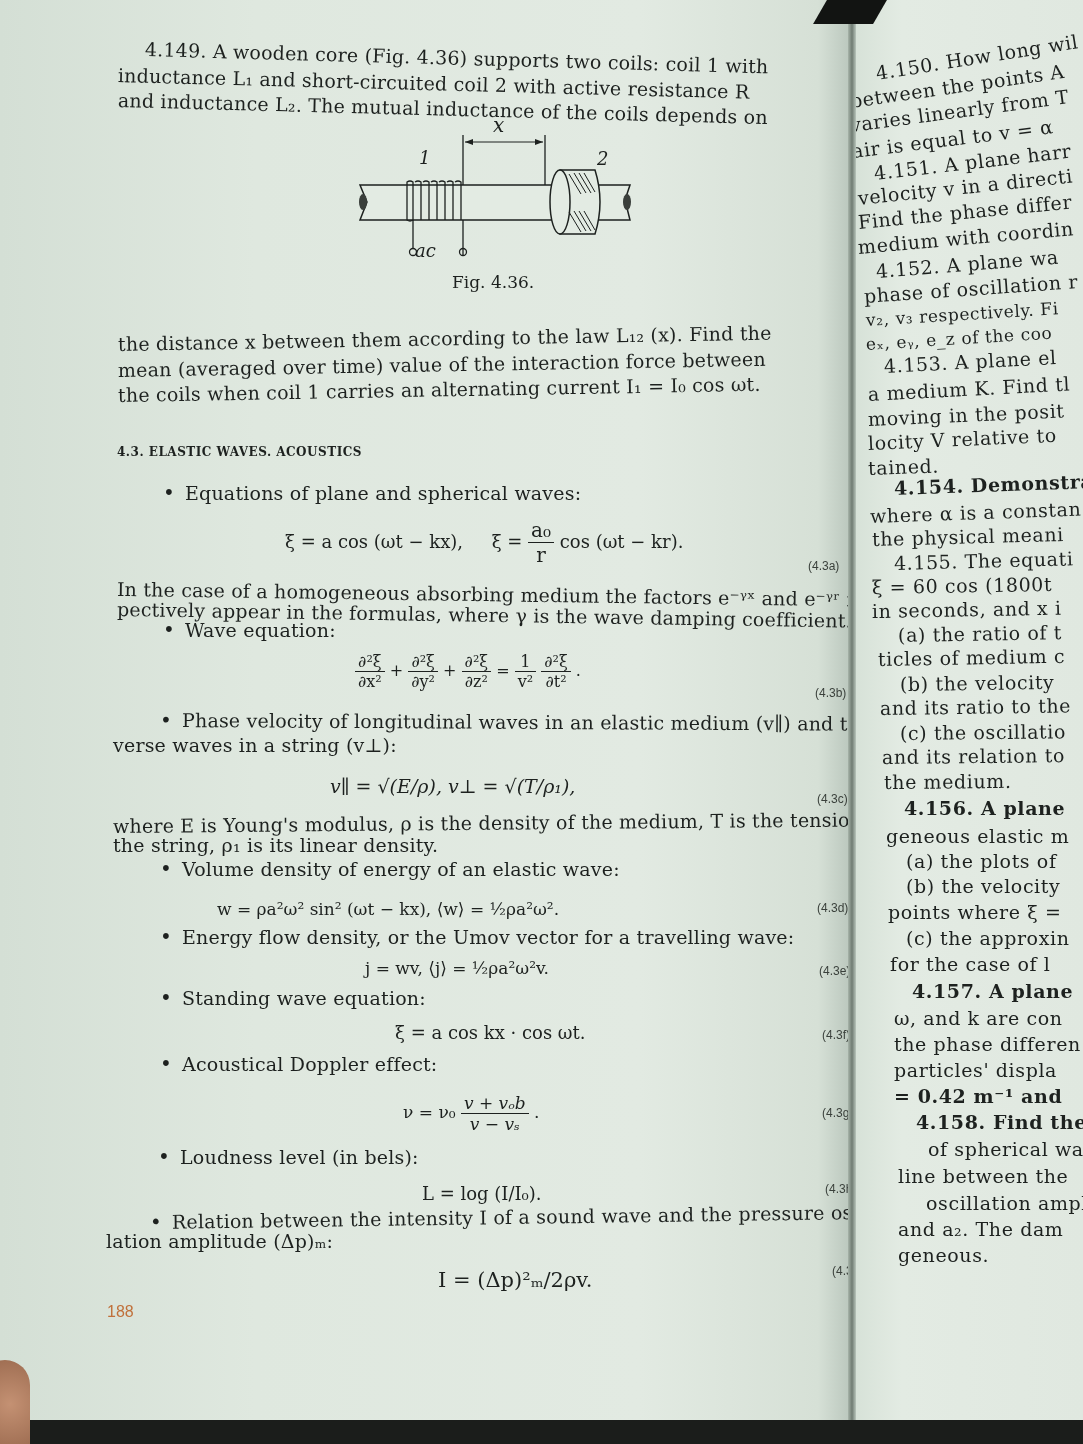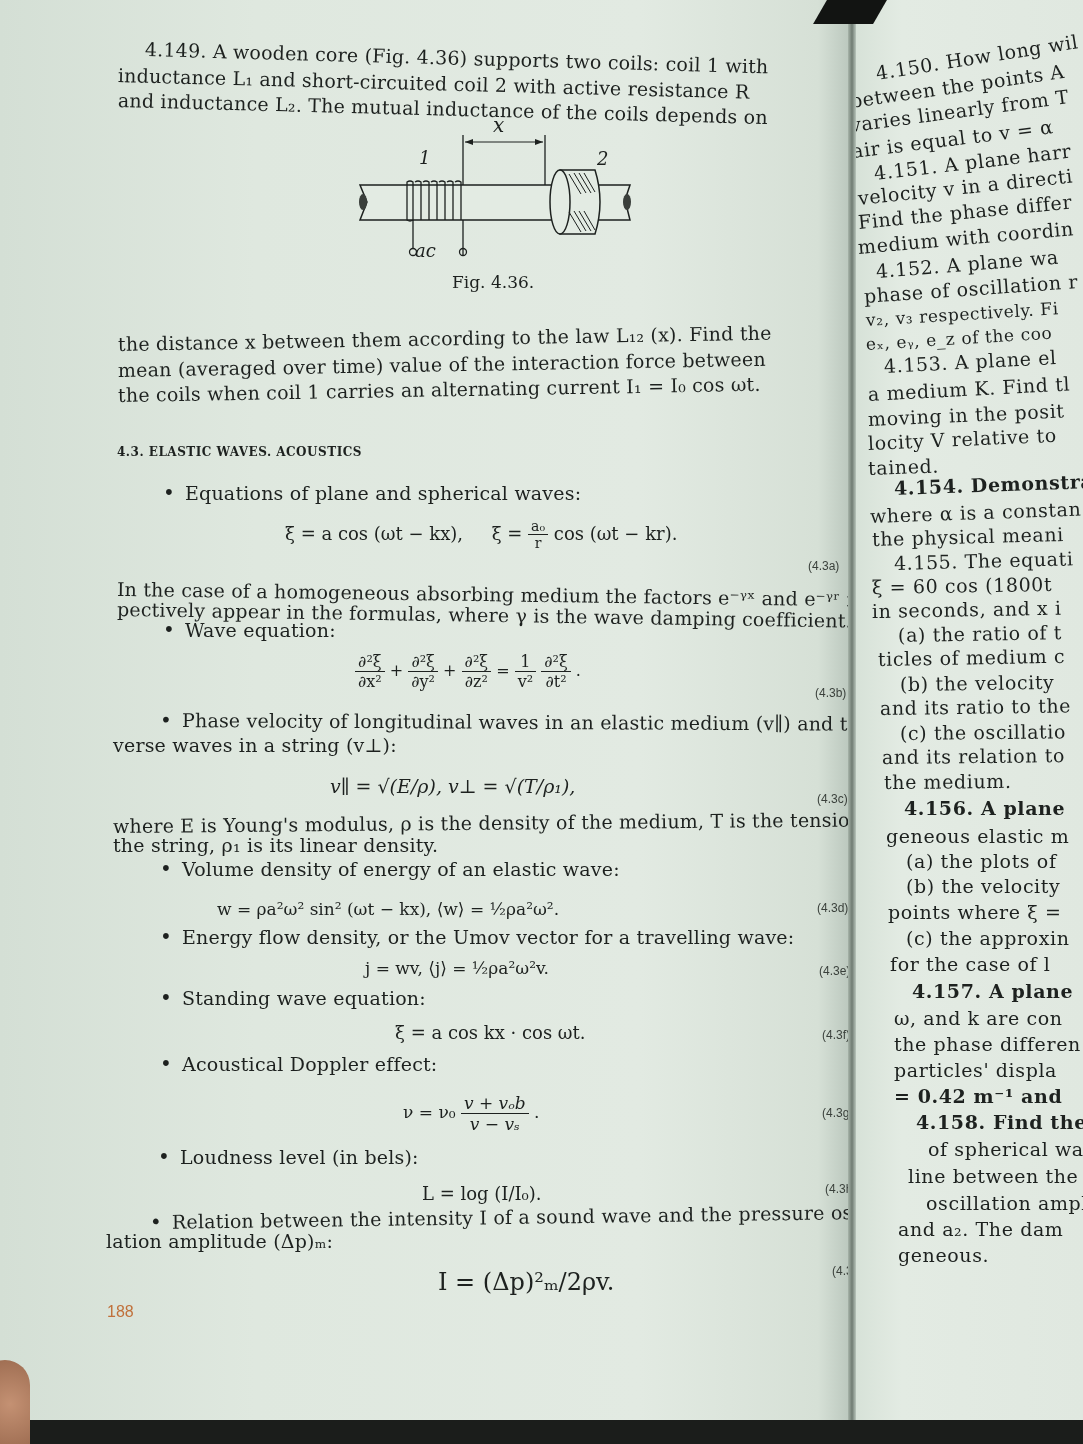--- a/index.html
+++ b/index.html
@@ -112,21 +112,21 @@
   <div class="line" style="left:118px; top:333px; transform: rotate(-1deg); transform-origin:left;">the distance x between them according to the law L₁₂ (x). Find the</div>
   <div class="line" style="left:118px; top:359px; transform: rotate(-1deg); transform-origin:left;">mean (averaged over time) value of the interaction force between</div>
   <div class="line" style="left:118px; top:384px; transform: rotate(-1deg); transform-origin:left;">the coils when coil 1 carries an alternating current I₁ = I₀ cos ωt.</div>
 
   <div class="line heading" style="left:117px; top:445px;">4.3. ELASTIC WAVES. ACOUSTICS</div>
 
   <div class="line bullet" style="left:163px; top:481px;">Equations of plane and spherical waves:</div>
   <div class="eqn" style="left:285px; top:518px;">
     <span>ξ = a cos (ωt − kx),</span>&nbsp;&nbsp;&nbsp;&nbsp;
     <span>ξ =</span>
-    <span class="frac" style="font-size:14px;"><span class="num">a₀</span><span class="den">r</span></span>
+    <span class="frac" style="font-size:20px;"><span class="num">a₀</span><span class="den">r</span></span>
     <span>cos (ωt − kr).</span>
   </div>
   <div class="eqno" style="left:808px; top:559px;">(4.3a)</div>
 
   <div class="line" style="left:117px; top:578px; transform: rotate(0.8deg); transform-origin:left;">In the case of a homogeneous absorbing medium the factors e⁻ᵞˣ and e⁻ᵞʳ res-</div>
   <div class="line" style="left:117px; top:598px; transform: rotate(0.9deg); transform-origin:left;">pectively appear in the formulas, where γ is the wave damping coefficient.</div>
 
   <div class="line bullet" style="left:163px; top:618px;">Wave equation:</div>
   <div class="eqn" style="left:355px; top:652px; font-size:16px;">
     <span class="frac"><span class="num">∂²ξ</span><span class="den">∂x²</span></span> +
@@ -164,21 +164,21 @@
     <span>.</span>
   </div>
   <div class="eqno" style="left:822px; top:1106px;">(4.3g)</div>
 
   <div class="line bullet" style="left:158px; top:1145px;">Loudness level (in bels):</div>
   <div class="eqn" style="left:422px; top:1183px; font-size:18px;">L = log (I/I₀).</div>
   <div class="eqno" style="left:825px; top:1182px;">(4.3h)</div>
 
   <div class="line bullet" style="left:150px; top:1210px; transform: rotate(-0.8deg); transform-origin:left;">Relation between the intensity I of a sound wave and the pressure oscil-</div>
   <div class="line" style="left:106px; top:1230px;">lation amplitude (Δp)ₘ:</div>
-  <div class="eqn" style="left:438px; top:1268px; font-size:24px;">I = (Δp)²ₘ/2ρv.</div>
+  <div class="eqn" style="left:438px; top:1268px; font-size:21px;">I = (Δp)²ₘ/2ρv.</div>
   <div class="eqno" style="left:832px; top:1264px;">(4.3i)</div>
 
   <div class="page-number">188</div>
 </div>
 
 <div class="gutter"></div>
 
 <div class="right-page">
   <div style="position:absolute; left:0; top:0; width:227px; height:1444px;">
     <div class="rline" style="left:20px; top:62px; transform:rotate(-9deg); transform-origin:left;">4.150. How long wil</div>
@@ -218,21 +218,21 @@
     <div class="rline" style="left:32px; top:901px;">points where ξ =</div>
     <div class="rline" style="left:50px; top:927px;">(c) the approxin</div>
     <div class="rline" style="left:34px; top:953px;">for the case of l</div>
     <div class="rline bold" style="left:56px; top:980px;">4.157. A plane</div>
     <div class="rline" style="left:38px; top:1007px;">ω, and k are con</div>
     <div class="rline" style="left:38px; top:1033px;">the phase differen</div>
     <div class="rline" style="left:38px; top:1059px;">particles' displa</div>
     <div class="rline" style="left:38px; top:1085px;font-weight:bold;">= 0.42 m⁻¹ and</div>
     <div class="rline bold" style="left:60px; top:1111px;">4.158. Find the</div>
     <div class="rline" style="left:42px; top:1138px;margin-left:30px;">of spherical wave</div>
-    <div class="rline" style="left:42px; top:1165px;margin-left:10px;">line between the</div>
+    <div class="rline" style="left:42px; top:1165px;">line between the</div>
     <div class="rline" style="left:42px; top:1192px;margin-left:28px;">oscillation ampl</div>
     <div class="rline" style="left:42px; top:1218px;">and a₂. The dam</div>
     <div class="rline" style="left:42px; top:1244px;">geneous.</div>
   </div>
 </div>
 
 <div class="top-shadow"></div>
 <div class="bottom-dark"></div>
 <div class="thumb"></div>
 

